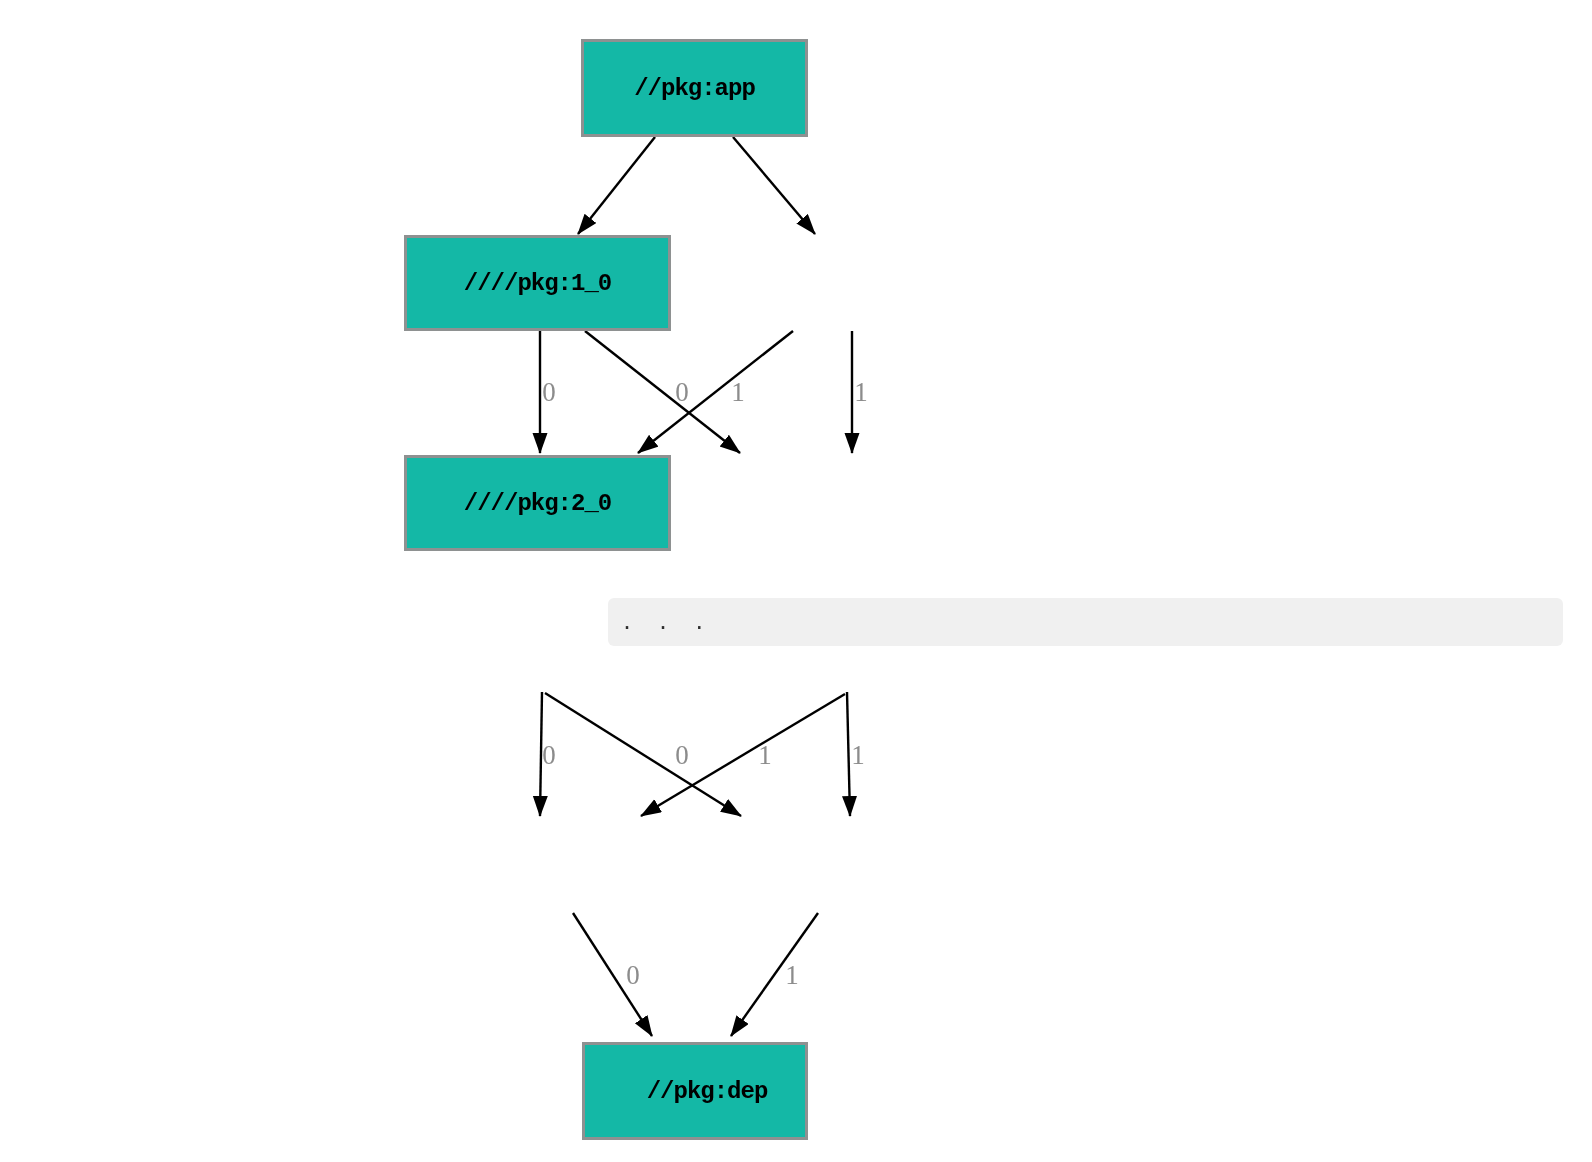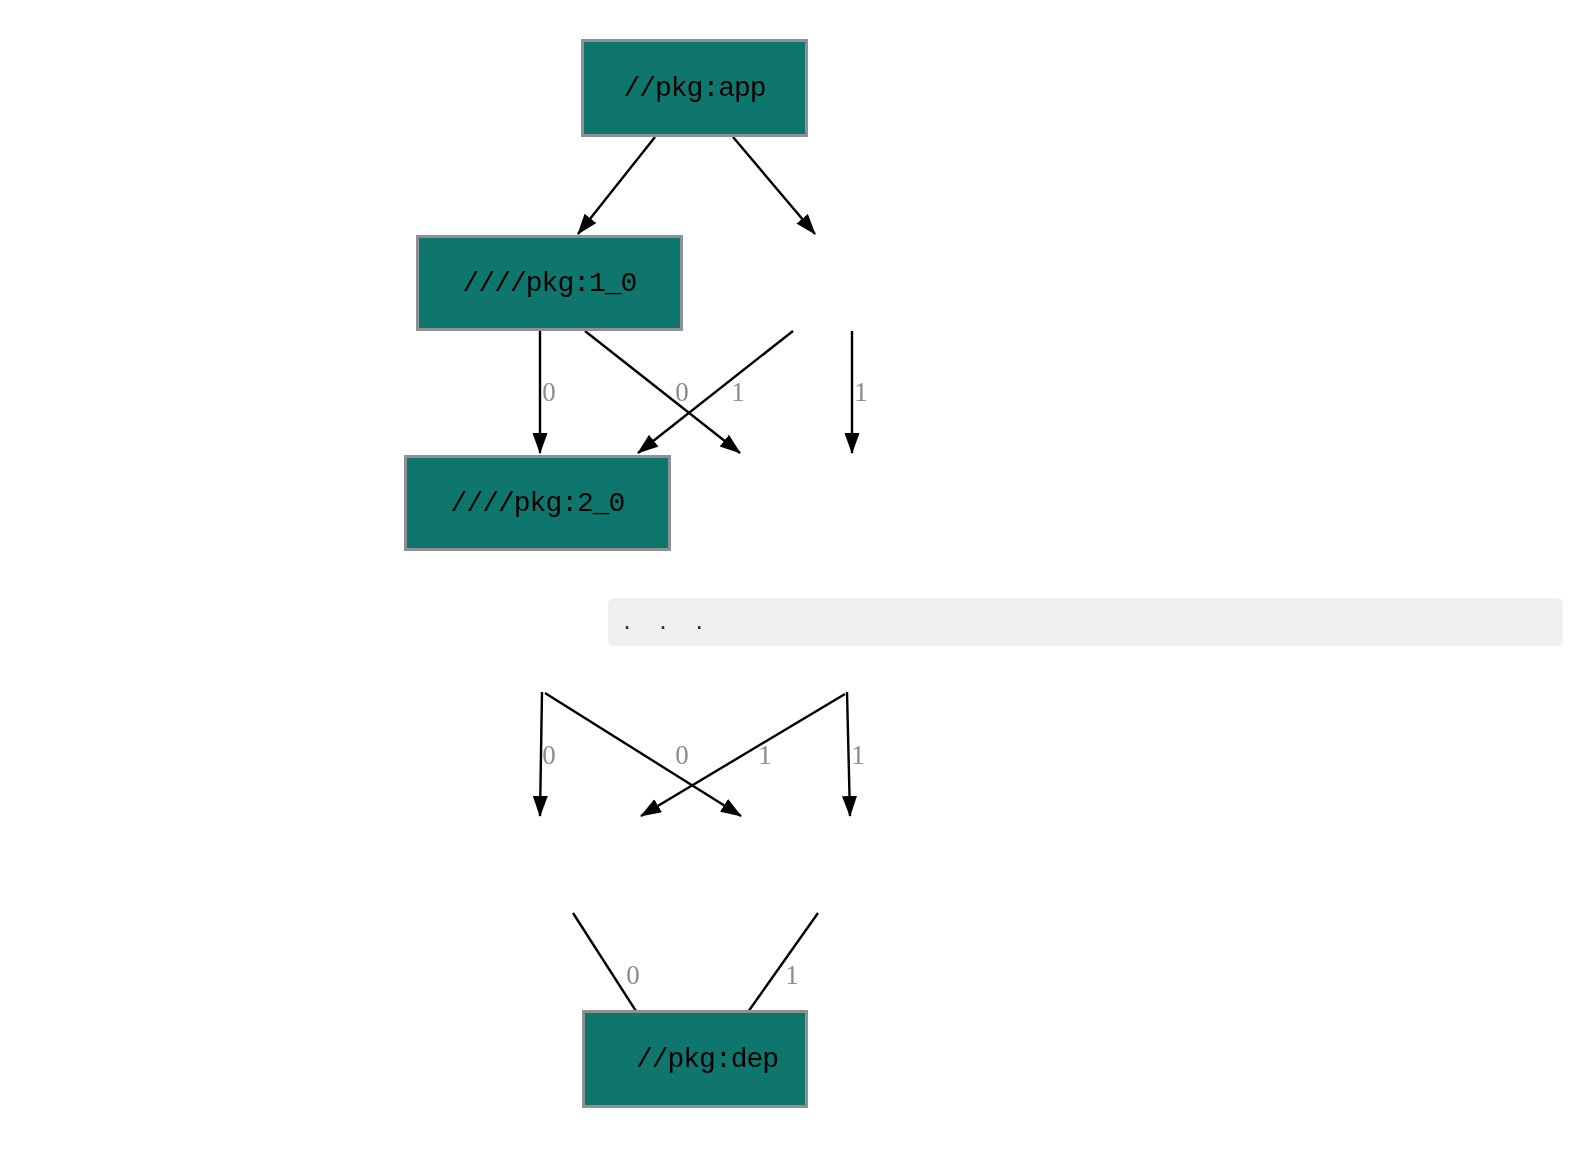--- a/index.html
+++ b/index.html
@@ -11,37 +11,37 @@
     font-family:"Liberation Sans",sans-serif;
   }
   .edges-layer{
     position:absolute;left:0;top:0;width:1592px;height:1162px;
     pointer-events:none;
   }
   .node{
     position:absolute;
     box-sizing:border-box;
     display:flex;align-items:center;justify-content:center;
-    background:#0f766e;
+    background:#14b8a6;
     border:3px solid #8e9191;
     font-family:"Liberation Mono",monospace;
-    font-weight:normal;
-    font-size:28px;
+    font-weight:bold;
+    font-size:24px;
     letter-spacing:-1px;
     color:#000000;
     white-space:nowrap;
   }
   #node-app {left:581px;top:39px;  width:227px;height:98px;}
-  #node-1_0 {left:416px;top:235px; width:267px;height:96px;}
+  #node-1_0 {left:404px;top:235px; width:267px;height:96px;}
   #node-1_1 {left:712px;top:235px; width:267px;height:96px;}
   #node-2_0 {left:404px;top:455px; width:267px;height:96px;}
   #node-2_1 {left:712px;top:455px; width:267px;height:96px;}
   #node-n_0 {left:404px;top:818px; width:267px;height:95px;}
   #node-n_1 {left:712px;top:818px; width:267px;height:95px;}
-  #node-dep {left:582px;top:1010px;width:226px;height:98px;padding-left:24px;}
+  #node-dep {left:582px;top:1042px;width:226px;height:98px;padding-left:24px;}
   .codebar{
     position:absolute;
     left:608px;top:598px;width:955px;height:48px;
     box-sizing:border-box;
     background:#f0f0f0;
     border-radius:6px;
     display:flex;align-items:center;
     padding-left:13px;
   }
   .codebar span{

